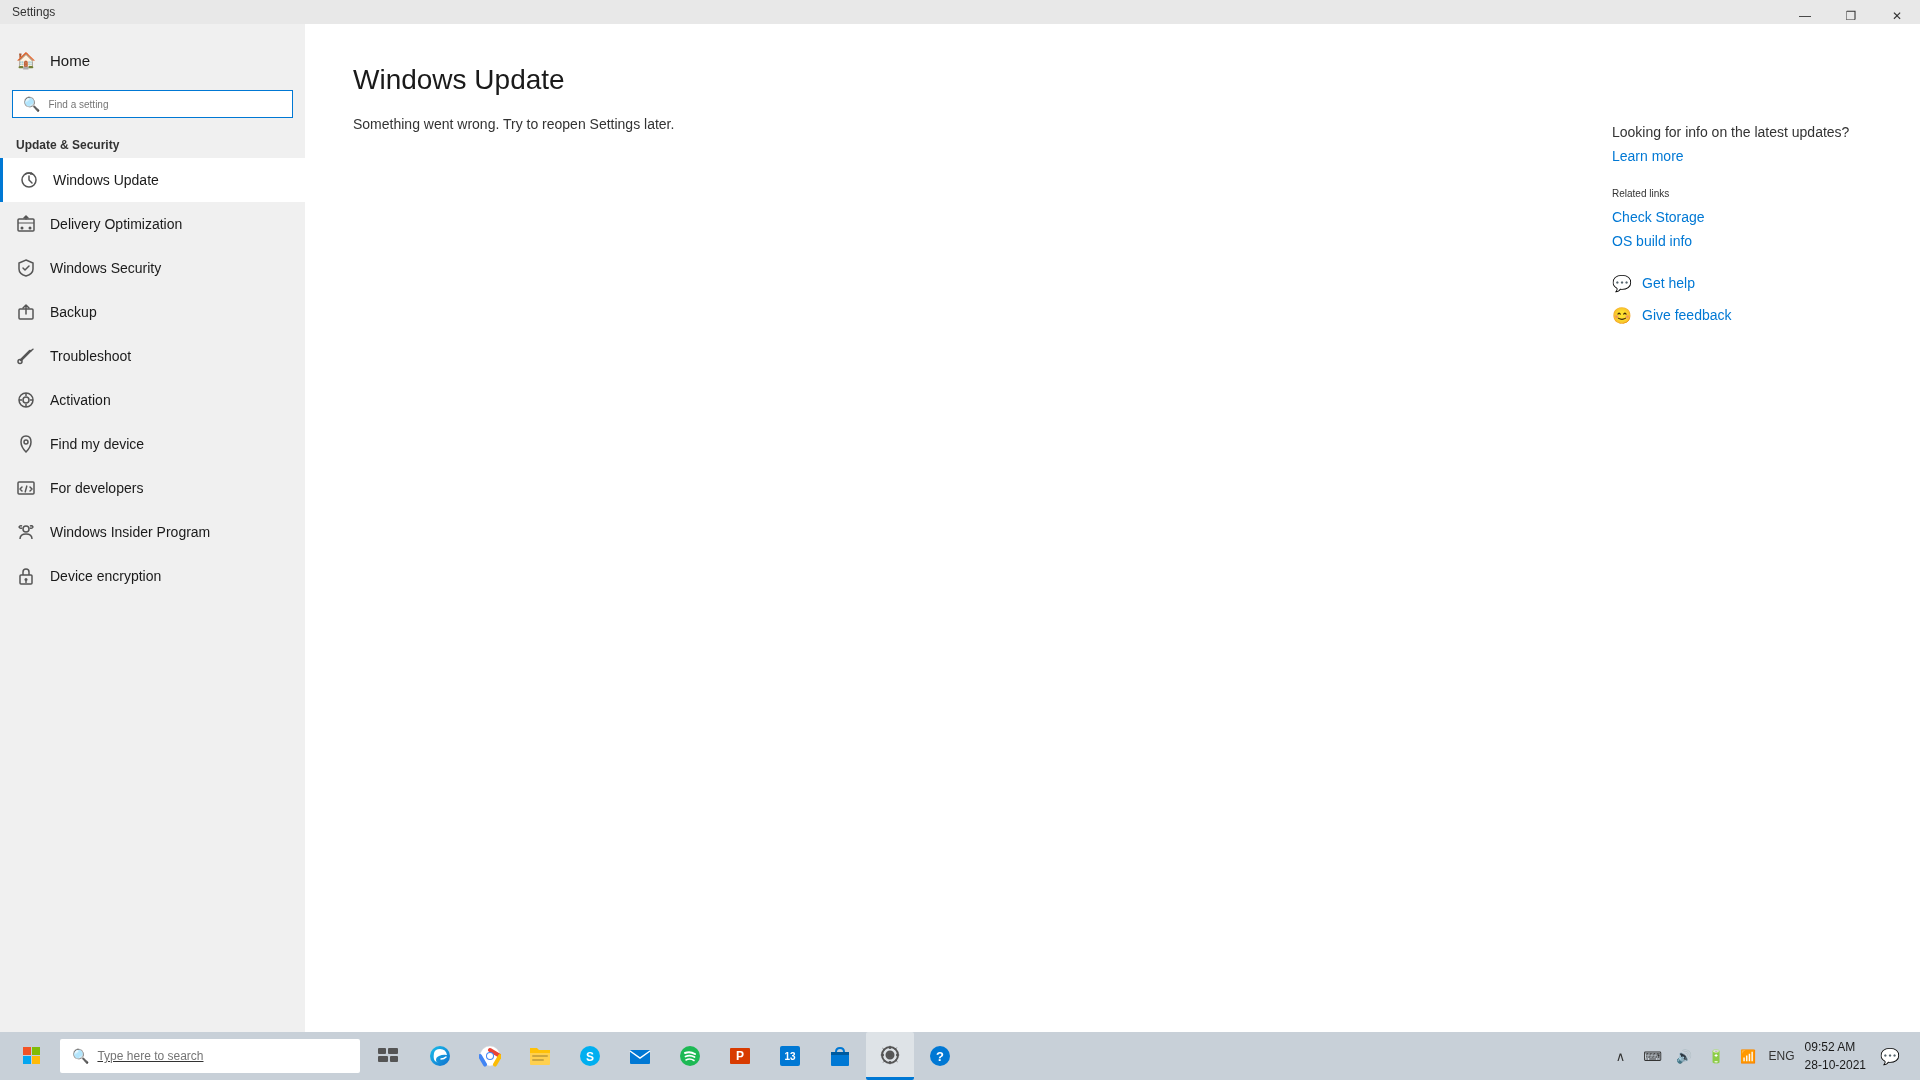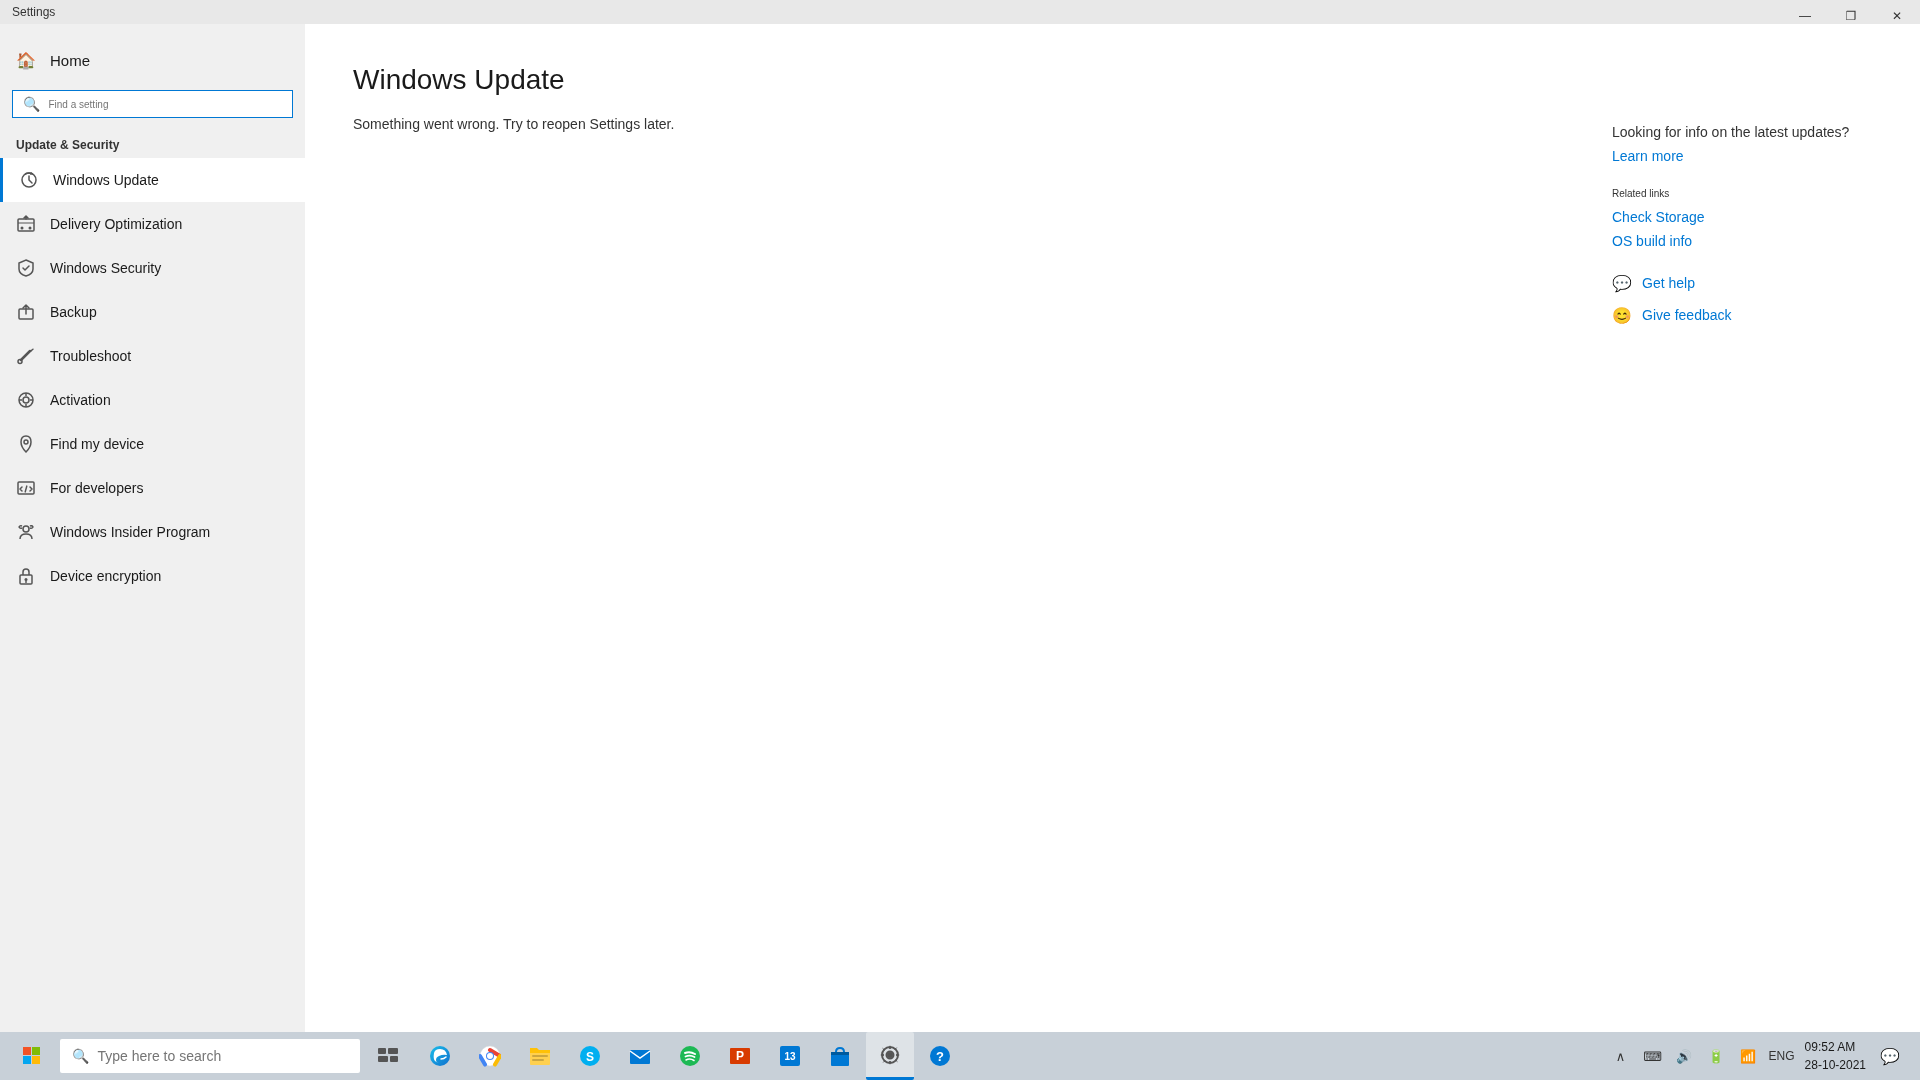--- a/index.html
+++ b/index.html
@@ -222,24 +222,25 @@
       background: white;
       border-radius: 2px;
       padding: 0 12px;
       height: 34px;
       width: 300px;
       gap: 8px;
     }
     .taskbar-search input {
       border: none;
       outline: none;
-      font-size: 14px;
+      font-size: 12px;
       background: transparent;
       flex: 1;
       color: #333;
+      text-decoration: underline;
     }
     .taskbar-search-icon { color: #555; font-size: 14px; }
 
     .taskbar-icons {
       display: flex;
       align-items: center;
       gap: 2px;
       flex: 1;
     }
     .taskbar-icon {

